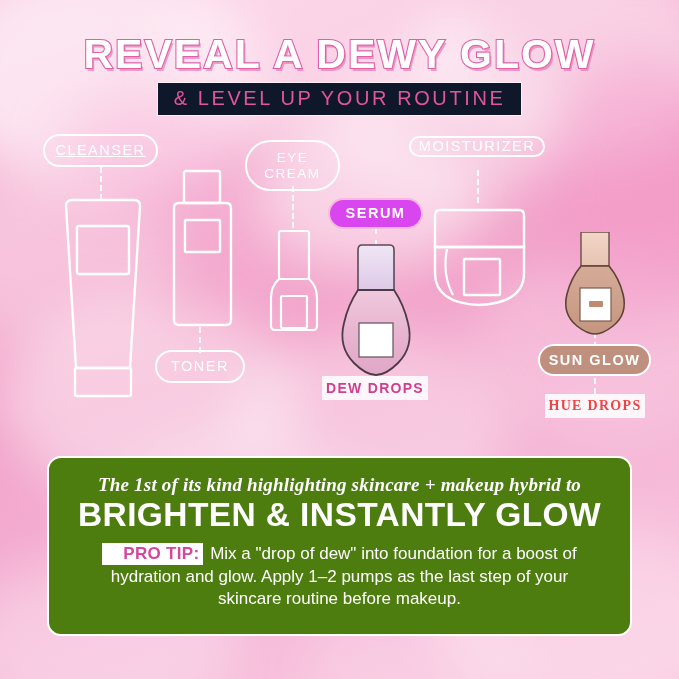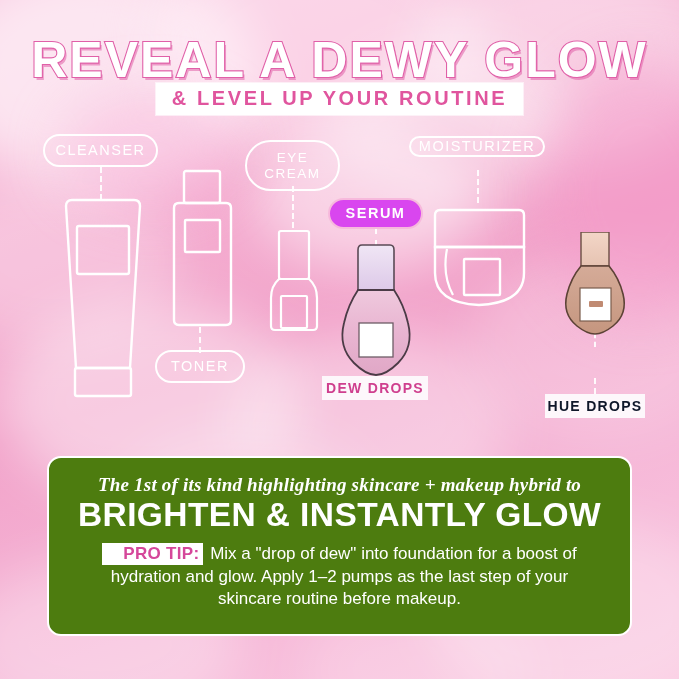--- a/index.html
+++ b/index.html
@@ -30,35 +30,35 @@
   .c10{left:120px;top:430px;width:250px;height:150px;background:rgba(255,255,255,.22);}
   .c11{left:430px;top:520px;width:300px;height:190px;background:rgba(255,255,255,.28);}
   .c12{left:-40px;top:560px;width:280px;height:170px;background:rgba(255,255,255,.30);}
   .c13{left:540px;top:60px;width:200px;height:260px;background:rgba(244,150,200,.45);}
   .c14{left:60px;top:90px;width:180px;height:120px;background:rgba(247,175,215,.40);}
   .c15{left:300px;top:600px;width:240px;height:140px;background:rgba(255,255,255,.18);}
 
   
   .title{
     position:absolute;left:0;right:0;top:31px;text-align:center;
-    font-size:50px;font-weight:700;letter-spacing:2.0px;
+    font-size:41px;font-weight:700;letter-spacing:2.0px;
     color:#ffffff;
     -webkit-text-stroke:2.2px #e060a8;
     paint-order:stroke fill;
     text-shadow:2px 3px 0 rgba(224,96,168,.55);
     white-space:nowrap;
   }
   .subtitle-wrap{
     position:absolute;left:0;right:0;top:83px;text-align:center;
   }
   .subtitle{
     display:inline-block;
-    background:#ffffff;
+    background:#0f172a;
     color:#e0559e;
-    font-size:20px;font-weight:700;letter-spacing:2.6px;
+    font-size:20px;font-weight:400;letter-spacing:2.6px;
     padding:4px 16px 5px 16px;
     white-space:nowrap;
     box-shadow:0 0 0 1px rgba(255,255,255,.6);
   }
 
   
   .pill{
     position:absolute;
     border:2px solid #ffffff;
     border-radius:999px;
@@ -73,21 +73,21 @@
   .pill.filled-tan{background:#c0907e;border-color:#ffffff;}
 
   .boxlabel{
     position:absolute;
     background:#fdf7fb;
     display:flex;align-items:center;justify-content:center;
     font-size:14px;font-weight:600;letter-spacing:1.3px;
     box-sizing:border-box;white-space:nowrap;
   }
   .boxlabel.pinktext{color:#cf3f8e;}
-  .boxlabel.tantext{color:#0f172a;}
+  .boxlabel.tantext{color:#ef4444;font-family:Liberation Serif, serif;}
 
   
   .dash{
     position:absolute;width:0;
     border-left:2px dashed rgba(255,255,255,.9);
   }
 
   
   .art{position:absolute;}
   .ol{stroke:#ffffff;fill:none;stroke-width:2.4;}
@@ -212,31 +212,32 @@
         <stop offset="0%" stop-color="#d5ab98"></stop>
         <stop offset="100%" stop-color="#c5967f"></stop>
       </linearGradient>
     </defs>
     <path d="M24 0 L52 0 L52 34 L24 34 Z" fill="url(#sgCap)" stroke="#6b4f43" stroke-width="1.4"></path>
     <path d="M24 34 L52 34 Q62 46 66 62 Q71 82 56 94 Q46 102 38 102 Q30 102 20 94 Q5 82 10 62 Q14 46 24 34 Z" fill="url(#sgBody)" stroke="#5c4236" stroke-width="1.6"></path>
     <rect x="23" y="56" width="31" height="33" fill="#ffffff" stroke="#7a5c4c" stroke-width="1.2"></rect>
     <rect x="32" y="69" width="14" height="6" rx="1" fill="#c08a72"></rect>
   </svg>
 
-  <div class="pill" style="left:43px;top:134px;width:115px;height:33px;">CLEANSER</div>
+  <div class="pill" style="left:43px;top:134px;width:115px;height:33px;text-decoration:underline;">CLEANSER</div>
 
   <div class="pill" style="left:155px;top:350px;width:90px;height:33px;">TONER</div>
 
   <div class="pill" style="left:245px;top:140px;width:95px;height:51px;font-size:13.5px;">EYE
 CREAM</div>
 
   <div class="pill filled-pink" style="left:328px;top:198px;width:95px;height:31px;font-weight:600;">SERUM</div>
 
   <div class="pill" style="left:409px;top:136px;width:136px;height:21px;">MOISTURIZER</div>
 
+  <div class="pill filled-tan" style="left:538px;top:344px;width:113px;height:32px;font-weight:600;">SUN GLOW</div>
 
   <div class="boxlabel pinktext" style="left:322px;top:376px;width:106px;height:24px;">DEW DROPS</div>
 
   <div class="boxlabel tantext" style="left:545px;top:394px;width:100px;height:24px;">HUE DROPS</div>
 
   <div class="panel">
     <div class="tagline">The 1st of its kind highlighting skincare + makeup hybrid to</div>
     <div class="bigline">BRIGHTEN &amp; INSTANTLY GLOW</div>
     <div class="protip">
       <span class="protip-badge">PRO TIP:</span><span> Mix a "drop of dew" into foundation for a boost of hydration and glow. Apply 1–2 pumps as the last step of your skincare routine before makeup.</span>

